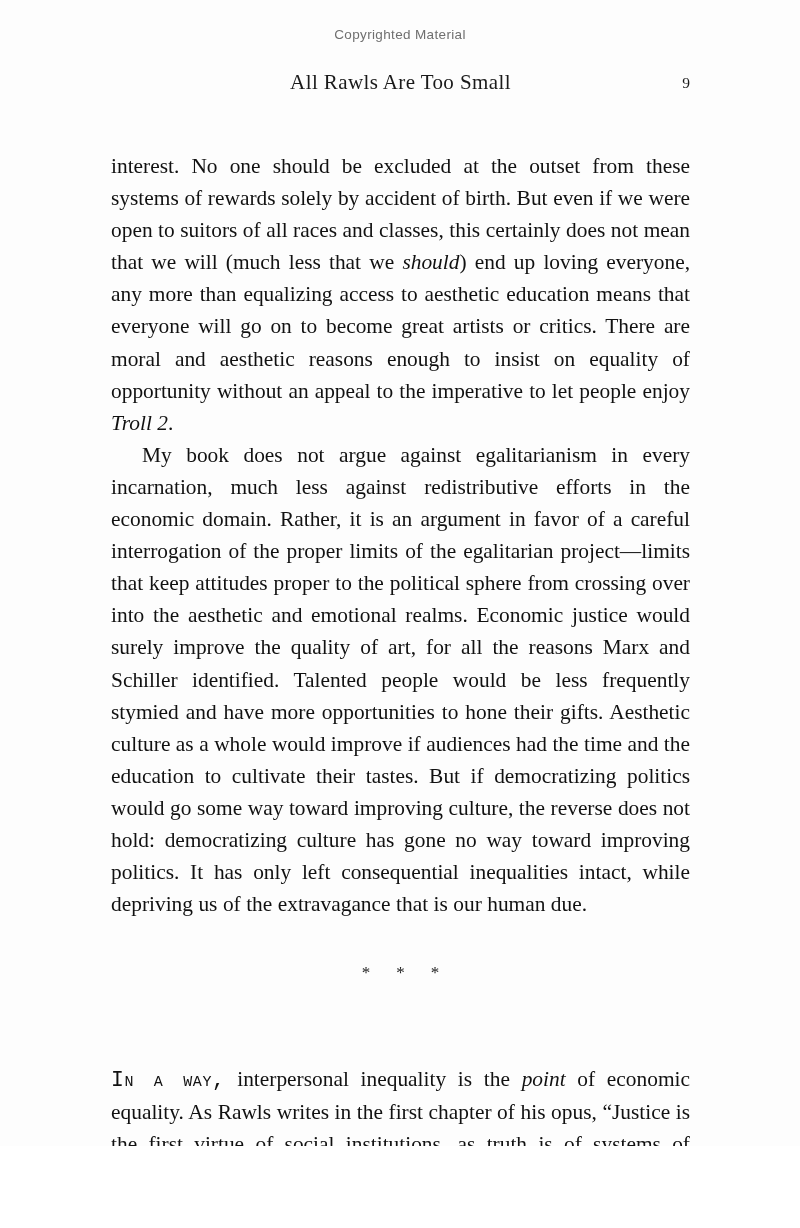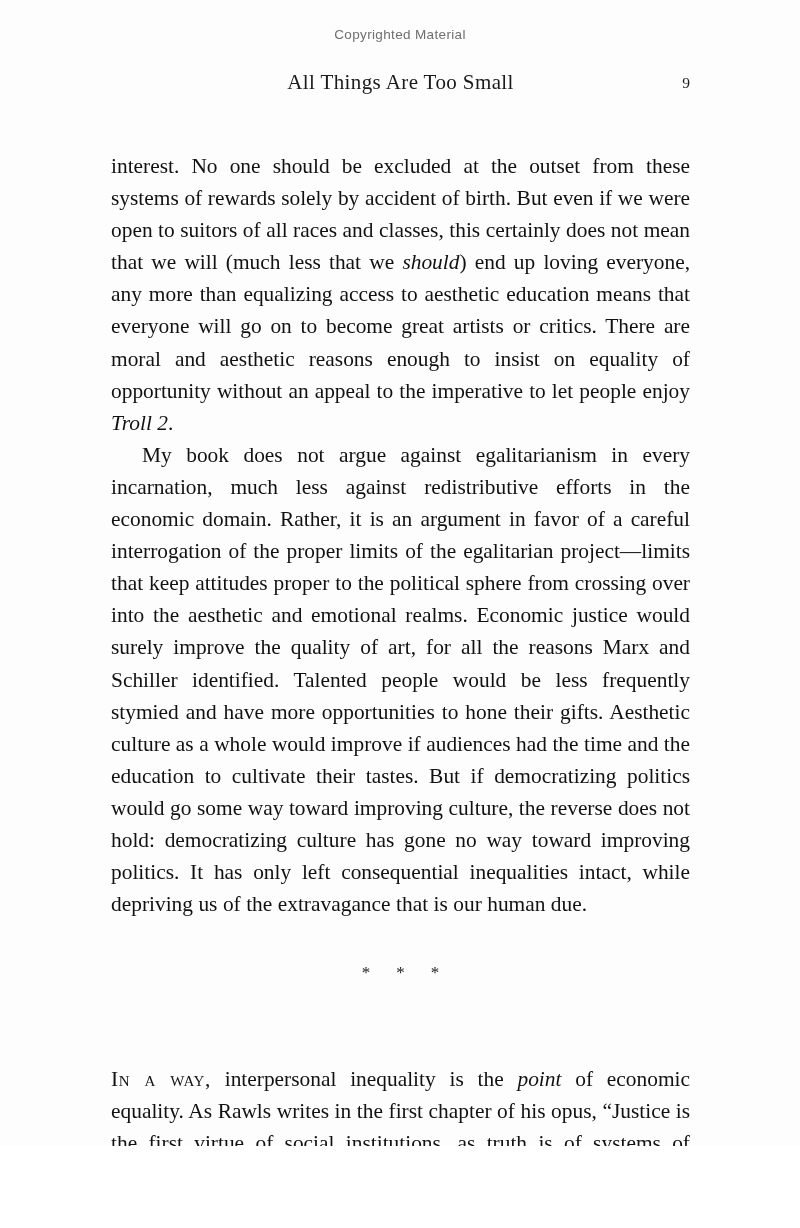--- a/index.html
+++ b/index.html
@@ -78,20 +78,21 @@
     color: #111111;
   }
   p.indent { text-indent: 31px; }
   p.noindent { text-indent: 0; margin-top: 38px; }
 
   em { font-style: italic; }
 
   .smallcaps {
     font-variant: small-caps;
     letter-spacing: 0.6px;
+    font-family: Liberation Mono, monospace;
   }
 
   
   .section-break {
     width: 579px;
     text-align: center;
     font-size: 17px;
     color: #222222;
     line-height: 1;
     margin: 0;
@@ -108,21 +109,21 @@
   .gap-after-break  { height: 37px; }
 </style>
 </head>
 <body>
 
 <div class="page">
 
   <div class="watermark watermark-top">Copyrighted Material</div>
 
   <div class="running-head">
-    <div class="running-head-title">All Things Are Too Small</div>
+    <div class="running-head-title">All Rawls Are Too Small</div>
     <div class="running-head-folio">9</div>
   </div>
 
   <div class="textblock">
 
     <p class="para noindent"><span>interest. No one should be excluded at the outset from these systems of rewards solely by accident of birth. But even if we were open to suitors of all races and classes, this certainly does not mean that we will (much less that we </span><em>should</em><span>) end up loving everyone, any more than equalizing access to aesthetic education means that everyone will go on to become great artists or critics. There are moral and aesthetic reasons enough to insist on equality of opportunity without an appeal to the imperative to let people enjoy </span><em>Troll 2</em><span>.</span></p>
 
     <p class="para indent"><span>My book does not argue against egalitarianism in every incarnation, much less against redistributive efforts in the economic domain. Rather, it is an argument in favor of a careful interrogation of the proper limits of the egalitarian project—limits that keep attitudes proper to the political sphere from crossing over into the aesthetic and emotional realms. Economic justice would surely improve the quality of art, for all the reasons Marx and Schiller identified. Talented people would be less frequently stymied and have more opportunities to hone their gifts. Aesthetic culture as a whole would improve if audiences had the time and the education to cultivate their tastes. But if democratizing politics would go some way toward improving culture, the reverse does not hold: democratizing culture has gone no way toward improving politics. It has only left consequential inequalities intact, while depriving us of the extravagance that is our human due.</span></p>
 
     <div class="gap-before-break"></div>

